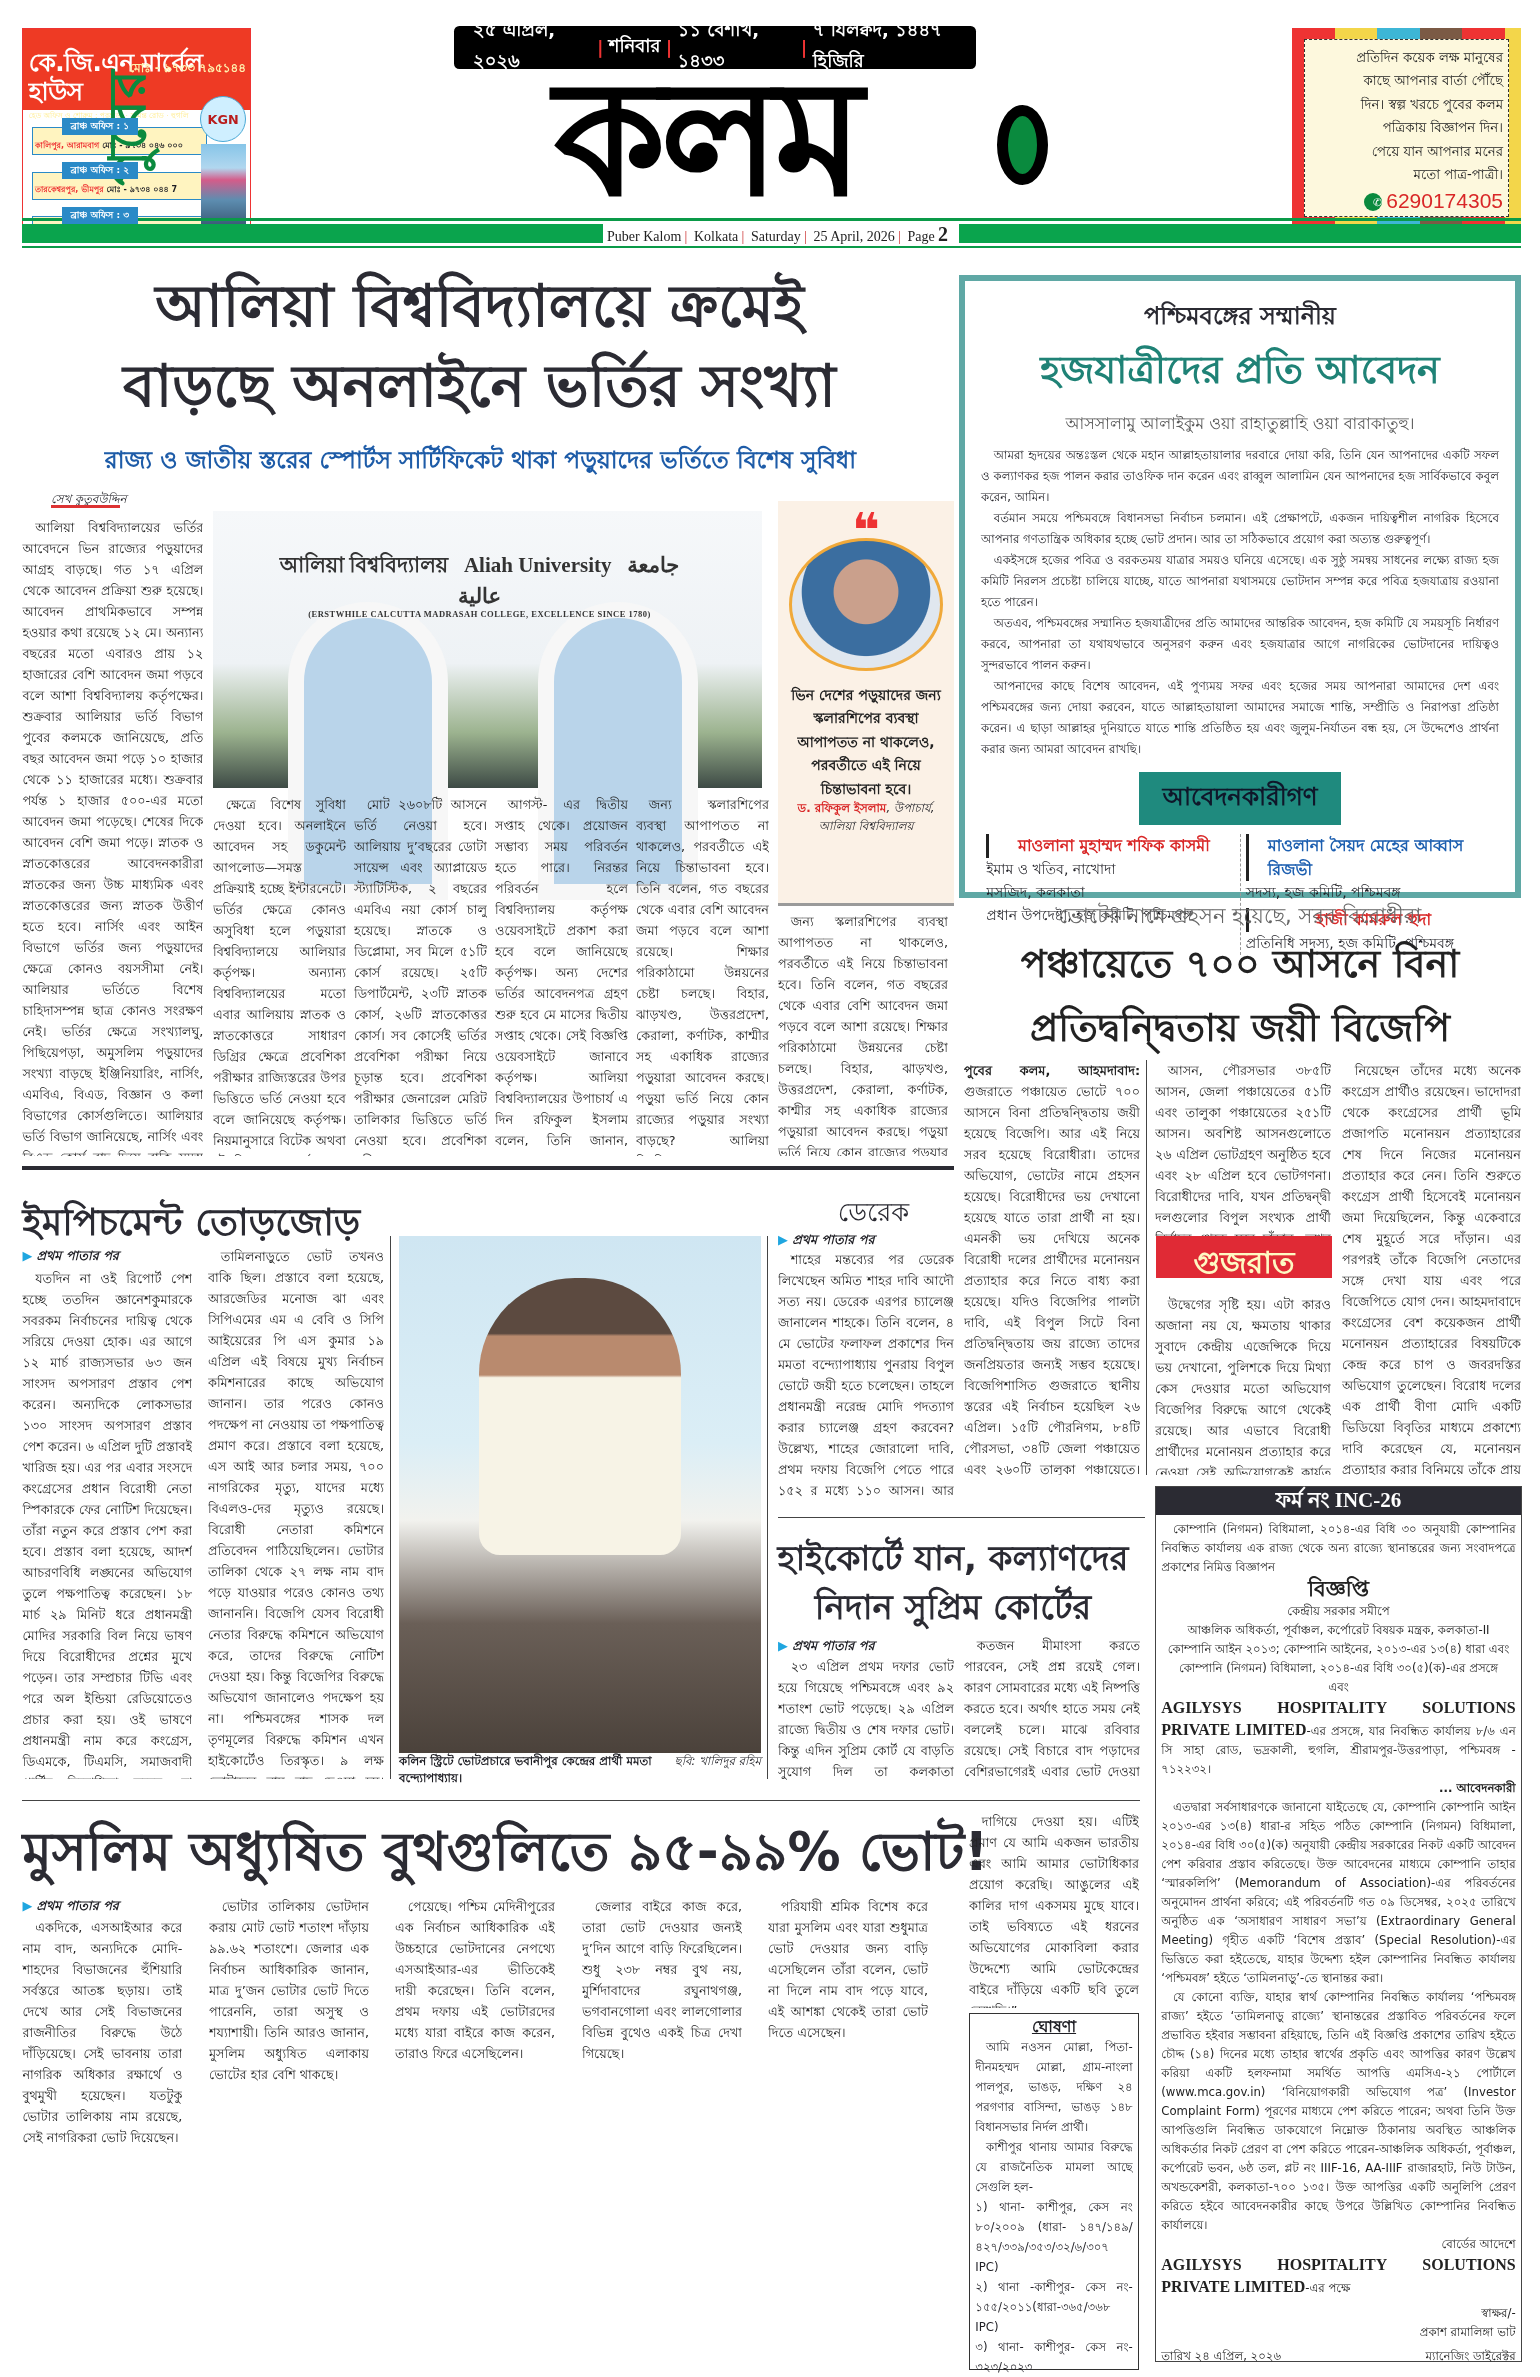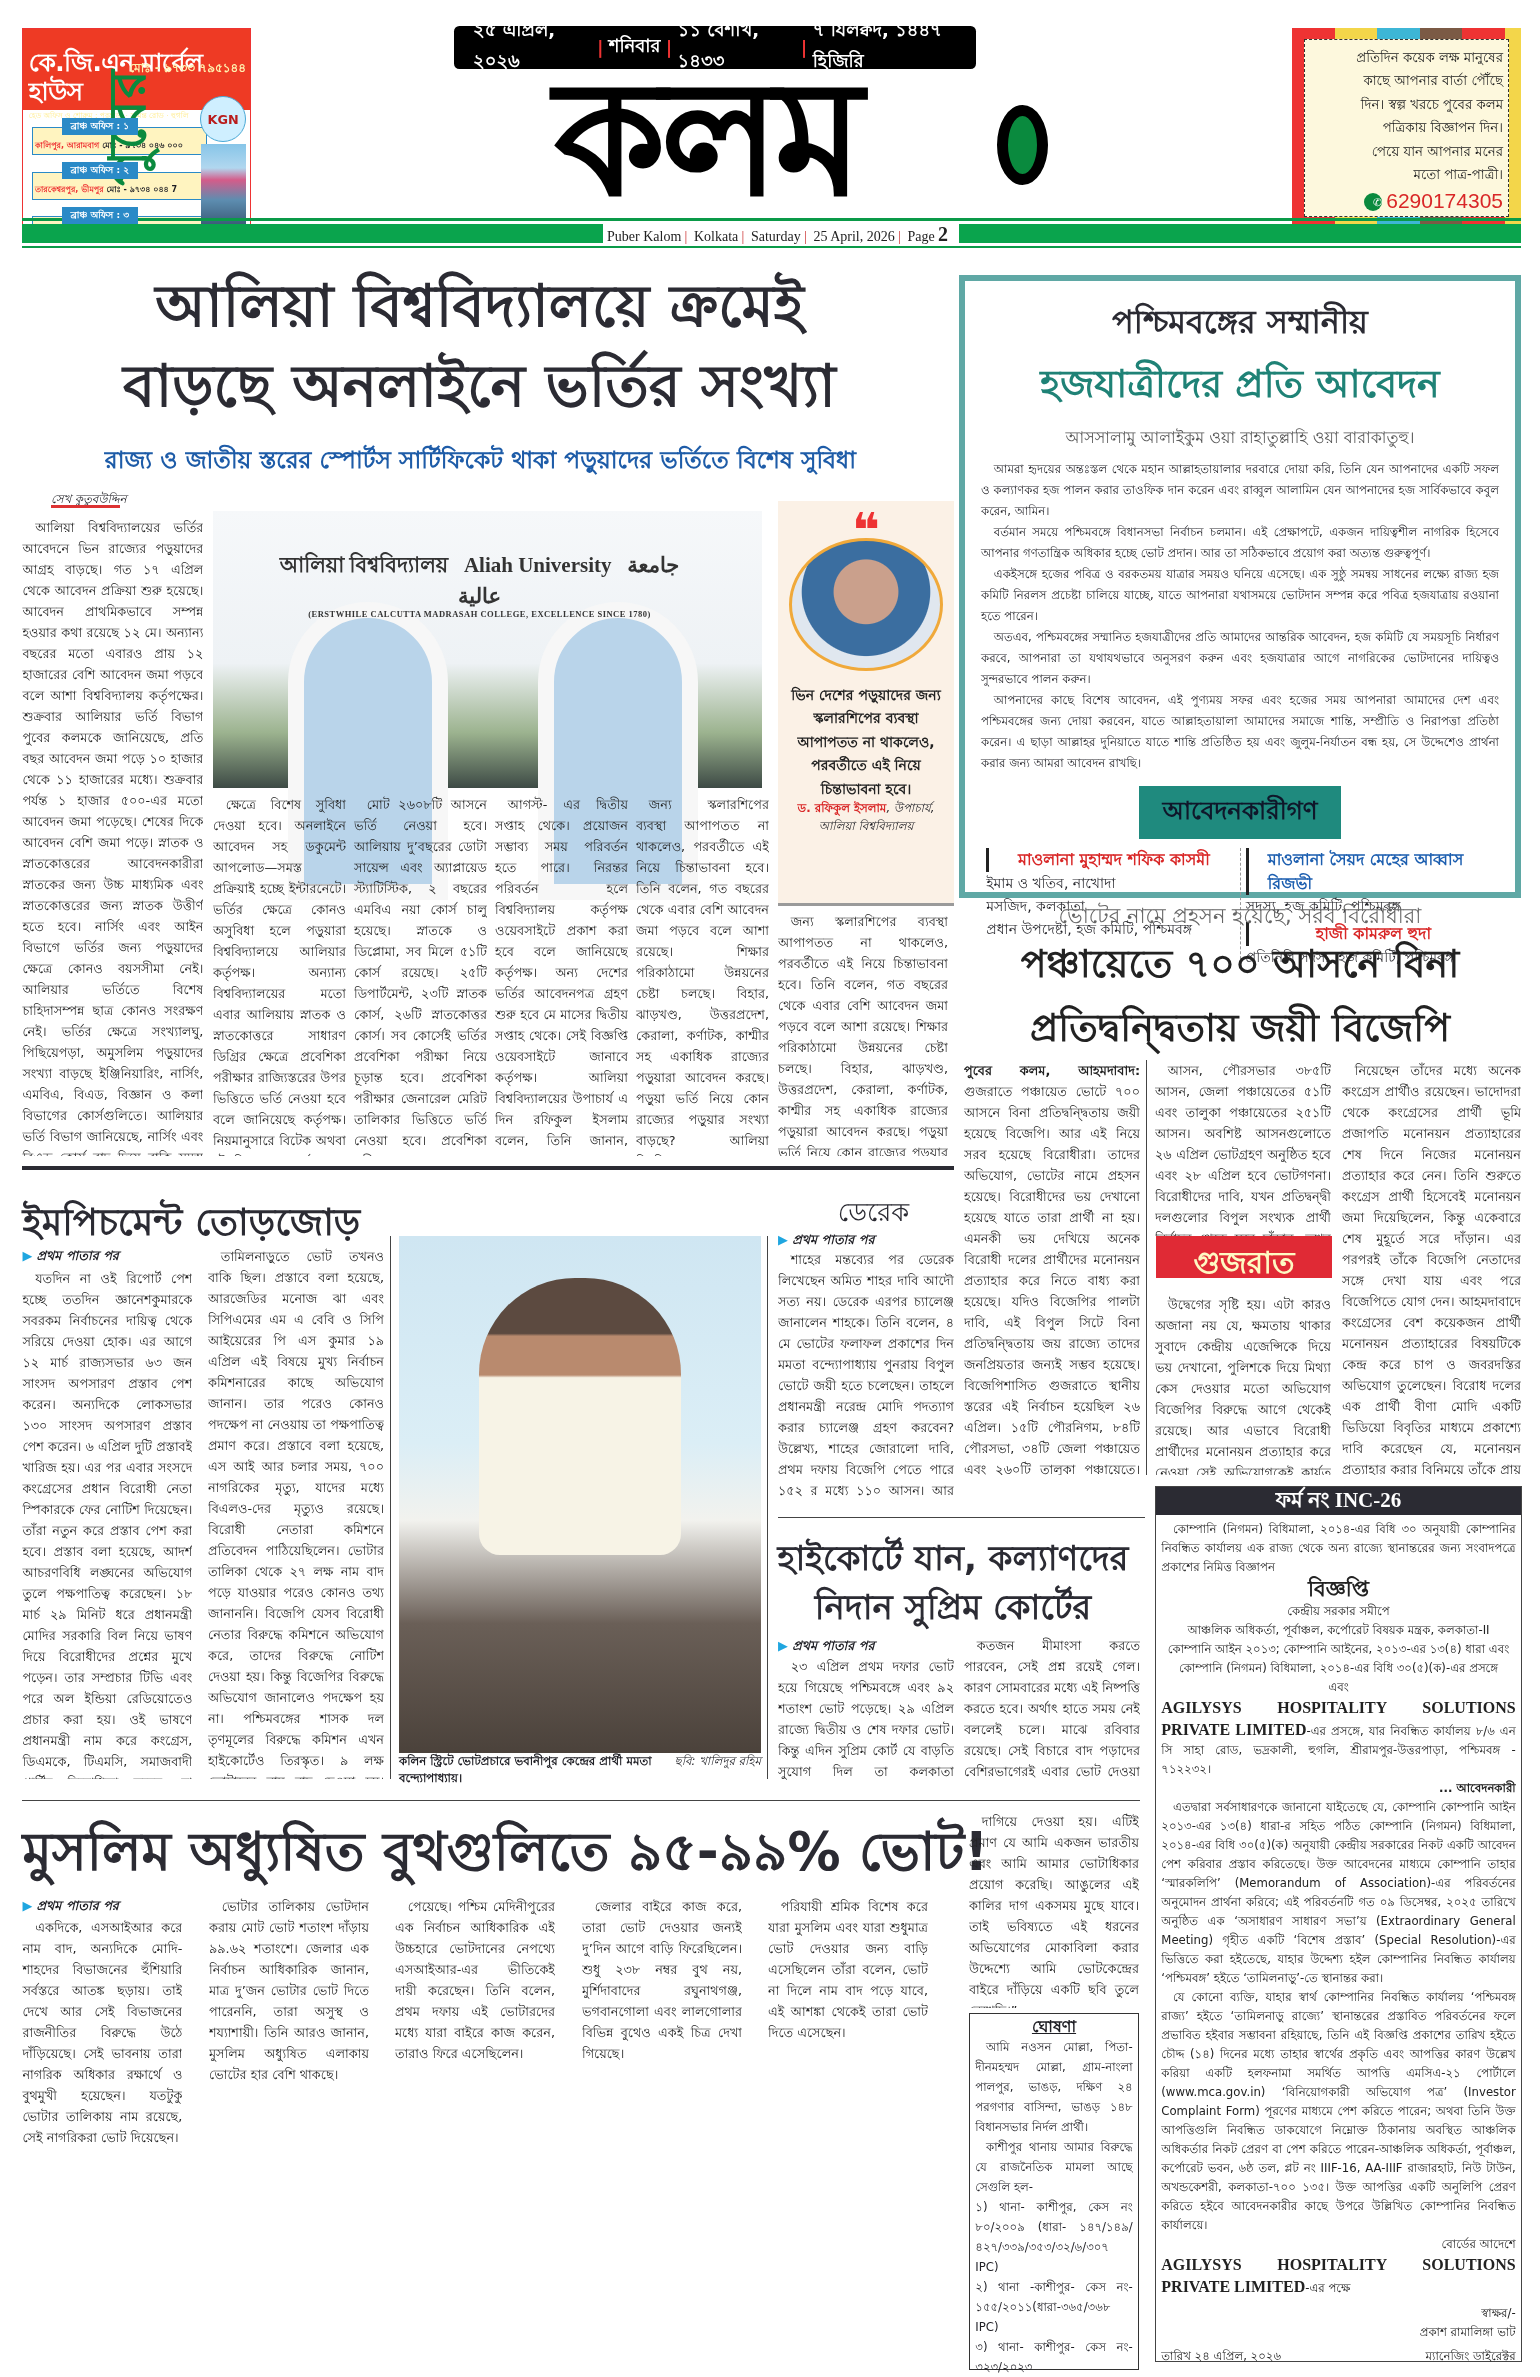--- a/index.html
+++ b/index.html
@@ -55,21 +55,21 @@
 
   .quote-box { left: 778px; top: 501px; width: 176px; height: 405px; background: #fbf1e6; border-bottom: 3.2px solid #9a9a9a; }
   .quote-mark { left: 852px; top: 506px; font-size: 48px; font-weight: bold; color: #e33; line-height: 48px; }
   .quote-photo { left: 789px; top: 538px; width: 154px; height: 133px; border-radius: 50%; border: 3.2px solid #f0a93a; background: radial-gradient(circle at 50% 40%, #caa08c 0 30%, #3b6ea0 31% 60%, #e0e7ef 61%); }
   .quote-text { left: 786px; top: 684px; width: 160px; font-size: 14px; line-height: 23.4px; font-weight: bold; text-align: center; color: #222; }
   .quote-by { left: 786px; top: 799px; width: 160px; font-size: 11.7px; line-height: 18px; text-align: center; font-style: italic; }
   .quote-by b { color: #d92727; font-style: normal; }
 
   
   .haj { left: 959px; top: 275px; width: 562px; height: 623px; border: 6.4px solid #5fa8a5; padding: 16px 16px 10.7px; }
-  .haj .t1 { text-align: center; font-size: 32px; font-weight: bold; color: #2b2b33; }
+  .haj .t1 { text-align: center; font-size: 24px; font-weight: bold; color: #2b2b33; }
   .haj .t2 { text-align: center; font-size: 38px; font-weight: bold; color: #1f8276; margin-top: 3.2px; }
   .haj .t3 { text-align: center; font-size: 16px; color: #555; margin-top: 6.4px; }
   .haj .body { font-size: 11.7px; line-height: 21px; text-align: justify; margin-top: 7.5px; }
   .haj .body p { text-indent: 12.8px; }
   .haj .applicants { display: block; margin: 11.7px auto 0; width: 202px; background: #1f8a7e; color: #0f172a; text-align: center; font-size: 24.5px; font-weight: bold; padding: 6.4px 0; }
   .haj .signers { display: flex; margin-top: 9.6px; }
   .haj .signers .c { flex: 1; padding: 0 5.3px; font-size: 14px; line-height: 23.4px; }
   .haj .signers .c + .c { border-left: 0.5px dashed #999; }
   .haj .nm { font-size: 16px; font-weight: bold; border-left: 3.2px solid #222; padding-left: 4.3px; }
   .haj .nm.red { color: #d92727; text-align: center; } .haj .nm.blue { color: #1d5fb0; padding-left: 19px; }

